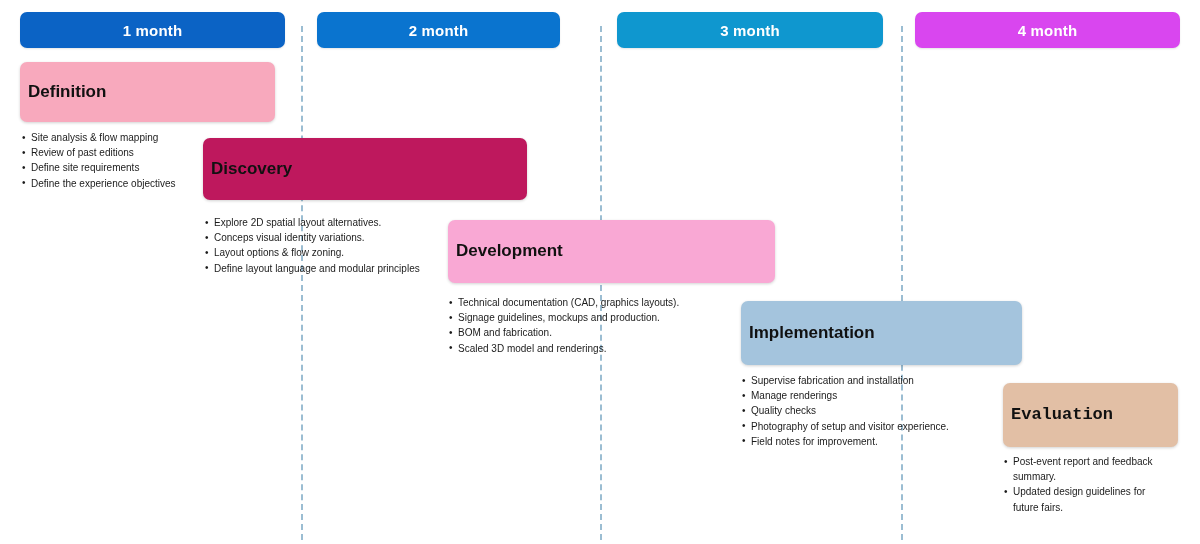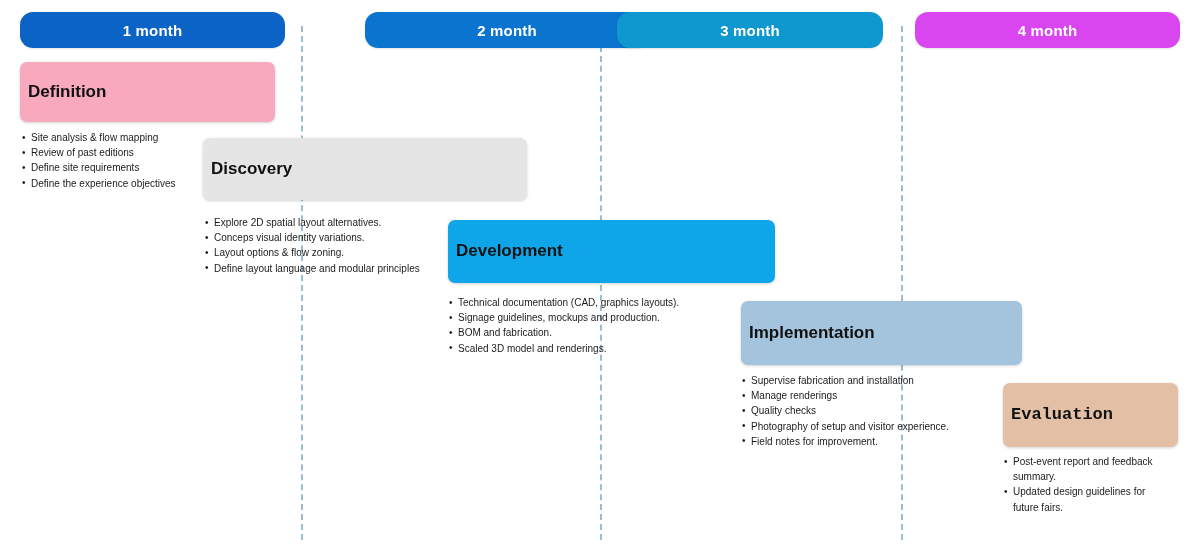--- a/index.html
+++ b/index.html
@@ -27,21 +27,21 @@
     width: 0;
     height: 514px;
     border-left: 2px dashed #7aa8c4;
     opacity: .75;
   }
 
   
   .month-pill {
     position: absolute;
     height: 36px;
-    border-radius: 13px;
+    border-radius: 7px;
     color: #ffffff;
     font-size: 15px;
     font-weight: bold;
     display: flex;
     align-items: center;
     justify-content: center;
     letter-spacing: .2px;
     box-shadow: 0 1px 2px rgba(0,0,0,.10);
   }
 
@@ -91,44 +91,44 @@
 <body>
 
 <div id="canvas">
   <div id="dividers-layer">
       <div class="divider" style="left: 301px;"></div>
       <div class="divider" style="left: 600px;"></div>
       <div class="divider" style="left: 901px;"></div>
     </div>
   <div id="months-layer">
       <div class="month-pill" style="left: 20px; top: 12px; width: 265px; background: rgb(11, 99, 197);">1 month</div>
-      <div class="month-pill" style="left: 317px; top: 12px; width: 284px; background: rgb(10, 116, 207); margin-left: 48px;">2 month</div>
+      <div class="month-pill" style="left: 317px; top: 12px; width: 243px; background: rgb(10, 116, 207);">2 month</div>
       <div class="month-pill" style="left: 617px; top: 12px; width: 266px; background: rgb(15, 151, 207);">3 month</div>
       <div class="month-pill" style="left: 915px; top: 12px; width: 265px; background: #d946ef;">4 month</div>
     </div>
   <div id="phases-layer">
       <div class="phase-block" style="left: 20px; top: 62px; width: 255px; height: 60px; background: rgb(248, 169, 189);">
         <div class="phase-title">Definition</div>
       </div>
       <div class="bullet-list" style="left: 22px; top: 131px;">
         <div class="bullet-item">Site analysis &amp; flow mapping</div>
         <div class="bullet-item">Review of past editions</div>
         <div class="bullet-item">Define site requirements</div>
         <div class="bullet-item">Define the experience objectives</div>
       </div>
-      <div class="phase-block" style="left: 203px; top: 138px; width: 324px; height: 62px; background: #e5e5e5;">
+      <div class="phase-block" style="left: 203px; top: 138px; width: 324px; height: 62px; background: #be185d;">
         <div class="phase-title">Discovery</div>
       </div>
       <div class="bullet-list" style="left: 205px; top: 216px;">
         <div class="bullet-item">Explore 2D spatial layout alternatives.</div>
         <div class="bullet-item">Conceps visual identity variations.</div>
         <div class="bullet-item">Layout options &amp; flow zoning.</div>
         <div class="bullet-item">Define layout language and modular principles</div>
       </div>
-      <div class="phase-block" style="left: 448px; top: 220px; width: 327px; height: 63px; background: #0ea5e9;">
+      <div class="phase-block" style="left: 448px; top: 220px; width: 327px; height: 63px; background: #f9a8d4;">
         <div class="phase-title">Development</div>
       </div>
       <div class="bullet-list" style="left: 449px; top: 296px;">
         <div class="bullet-item">Technical documentation (CAD, graphics layouts).</div>
         <div class="bullet-item">Signage guidelines, mockups and production.</div>
         <div class="bullet-item">BOM and fabrication.</div>
         <div class="bullet-item">Scaled 3D model and renderings.</div>
       </div>
       <div class="phase-block" style="left: 741px; top: 301px; width: 281px; height: 64px; background: rgb(164, 196, 221);">
         <div class="phase-title">Implementation</div>

